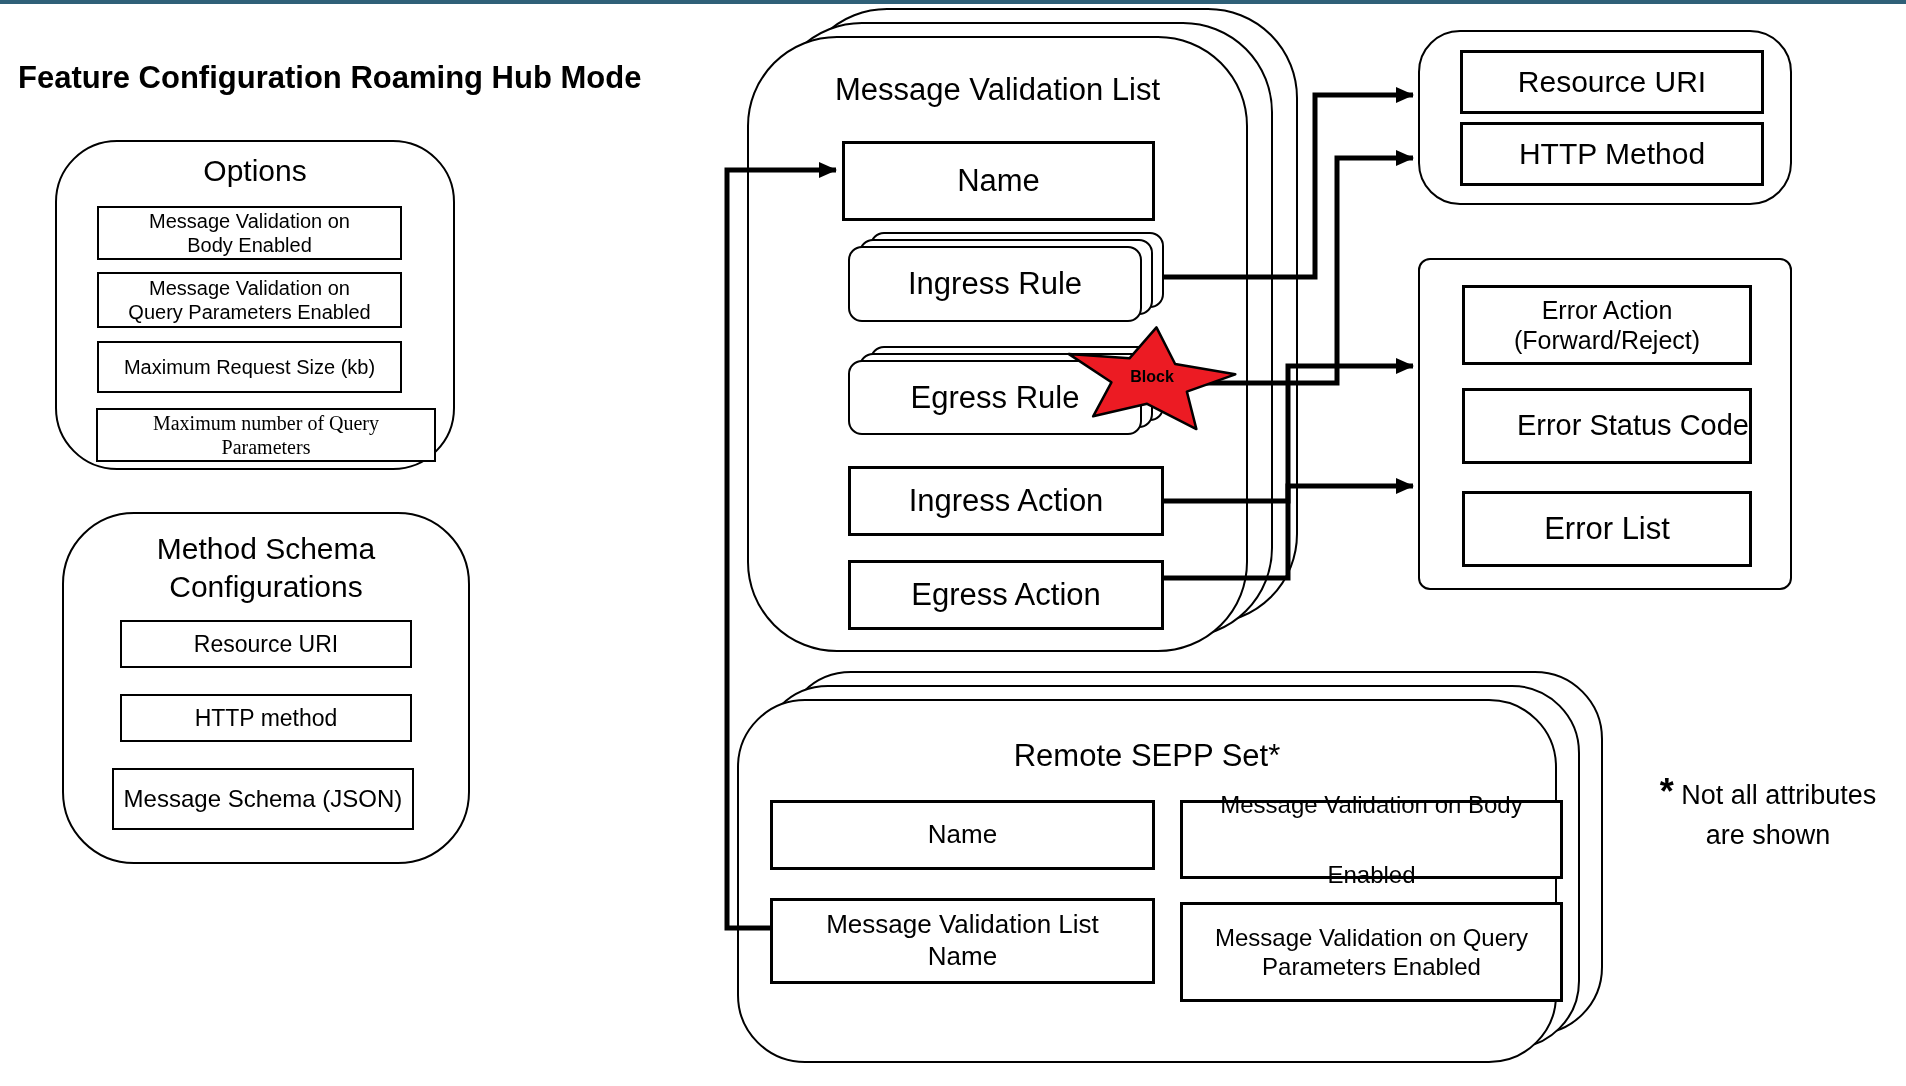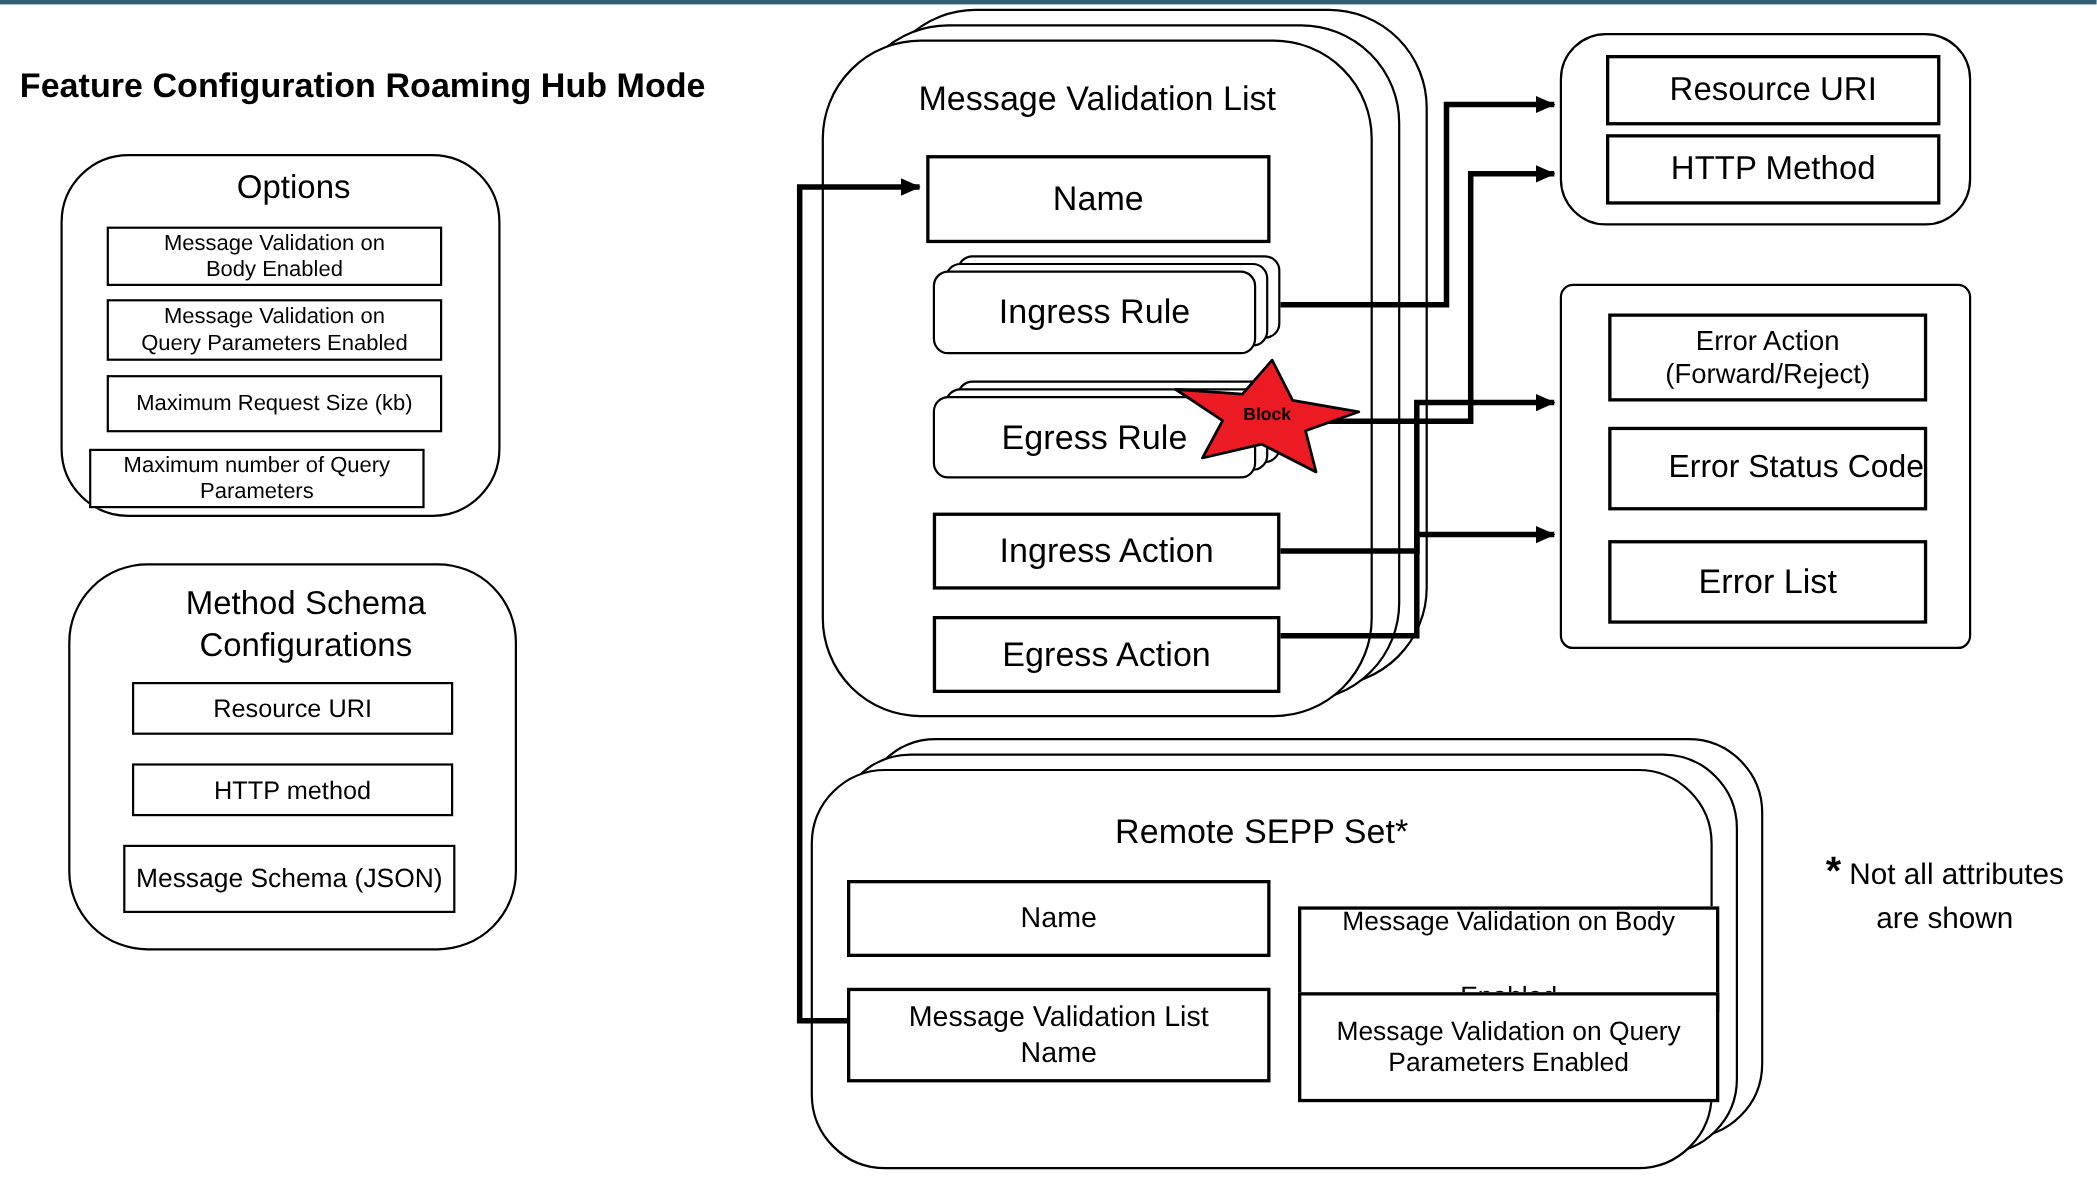--- a/index.html
+++ b/index.html
@@ -2,21 +2,21 @@
 <html style="--c-top-bar: #2F6078; --c-star-fill: #EC1B23; --c-connector: #000000;"><head>
 <meta charset="utf-8">
 <style>
   html,body{margin:0;padding:0;background:#fff;}
   body{width:1906px;height:1086px;position:relative;overflow:hidden;
        font-family:"Liberation Sans",sans-serif;color:#000;}
   .topbar{position:absolute;left:0;top:0;width:1906px;height:4px;
           background:var(--c-top-bar,#2F6078);}
   .abs{position:absolute;}
   
-  .panel{position:absolute;border:2.5px solid #000;background:#fff;box-sizing:border-box;padding-left:12px;}
+  .panel{position:absolute;border:2.5px solid #000;background:#fff;box-sizing:border-box;}
   
   .box{position:absolute;border:3px solid #000;background:#fff;box-sizing:border-box;
        display:flex;flex-direction:column;justify-content:center;align-items:center;
        text-align:center;}
   .box span{display:block;line-height:1.22;}
   .thin{border-width:2px;}
   .round{border-radius:14px;border-width:2.5px;}
   .ptitle{position:absolute;width:100%;text-align:center;font-weight:400;}
   .bold{font-weight:bold;}
   svg.overlay{position:absolute;left:0;top:0;z-index:6;pointer-events:none;}
@@ -35,21 +35,21 @@
     <span>Message Validation on</span>
     <span>Body Enabled</span>
   </div>
   <div class="box thin" style="left:40px;top:130px;width:305px;height:56px;font-size:20px;">
     <span>Message Validation on</span>
     <span>Query Parameters Enabled</span>
   </div>
   <div class="box thin" style="left:40px;top:199px;width:305px;height:52px;font-size:20px;">
     <span>Maximum Request Size (kb)</span>
   </div>
-  <div class="box thin" style="left:24px;top:266px;width:305px;height:54px;font-size:20px;">
+  <div class="box thin" style="left:39px;top:266px;width:340px;height:54px;font-size:20px;font-family:Liberation Serif, serif;">
     <span>Maximum number of Query</span>
     <span>Parameters</span>
   </div>
 </div>
 
 <div class="panel" style="left:62px;top:512px;width:408px;height:352px;border-radius:72px;">
   <div class="ptitle" style="top:16px;font-size:30px;line-height:1.25;">
     <span style="display:block;">Method Schema</span>
     <span style="display:block;">Configurations</span>
   </div>
@@ -115,21 +115,21 @@
 </div>
 
 <div class="panel" style="left:783px;top:671px;width:820px;height:364px;border-radius:68px;"></div>
 <div class="panel" style="left:760px;top:685px;width:820px;height:364px;border-radius:68px;"></div>
 <div class="panel" style="left:737px;top:699px;width:820px;height:364px;border-radius:68px;"></div>
 <div class="abs" style="left:737px;top:738px;width:820px;text-align:center;font-size:31px;">Remote SEPP Set*</div>
 
 <div class="box" style="left:770px;top:800px;width:385px;height:70px;font-size:26px;">
   <span>Name</span>
 </div>
-<div class="box" style="left:1180px;top:824px;width:383px;height:96px;font-size:24px;gap:40px;">
+<div class="box" style="left:1180px;top:800px;width:383px;height:79px;font-size:24px;gap:40px;">
   <span>Message Validation on Body</span>
   <span>Enabled</span>
 </div>
 <div class="box" style="left:770px;top:898px;width:385px;height:86px;font-size:26px;">
   <span>Message Validation List</span>
   <span>Name</span>
 </div>
 <div class="box" style="left:1180px;top:902px;width:383px;height:100px;font-size:24px;">
   <span>Message Validation on Query</span>
   <span>Parameters Enabled</span>

